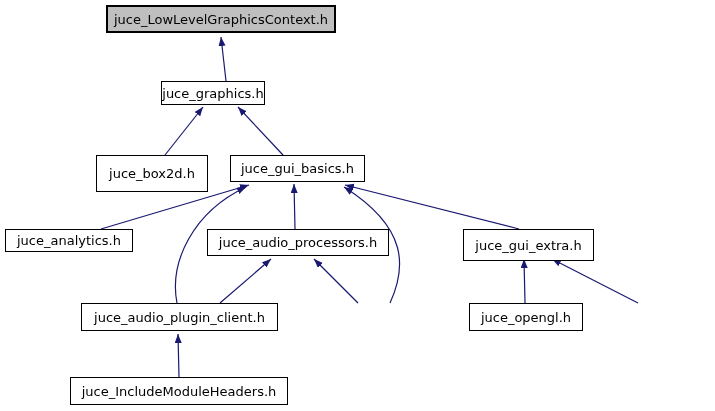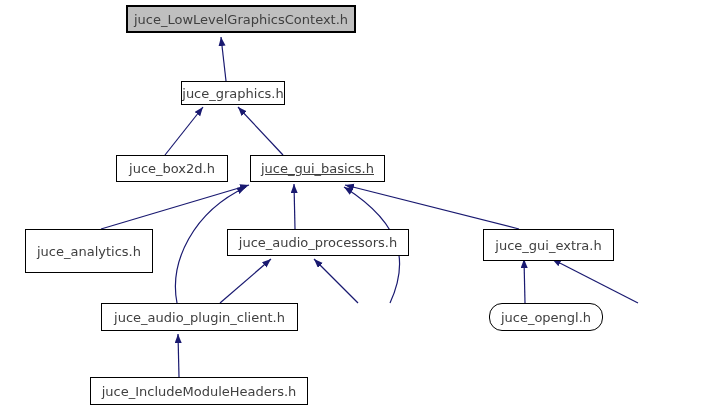--- a/index.html
+++ b/index.html
@@ -21,29 +21,28 @@
     top: 0;
     width: 715px;
     height: 411px;
     z-index: 1;
   }
   .node {
     position: absolute;
     box-sizing: border-box;
     border: 1px solid #000000;
     background: #ffffff;
-    color: #404040;
+    color: #000000;
     font-size: 13px;
     white-space: nowrap;
     display: flex;
     align-items: center;
     justify-content: center;
     z-index: 2;
     cursor: pointer;
-    margin-left: 20px;
   }
   .node.root {
     background: #bfbfbf;
     border-width: 2px;
     cursor: default;
   }
   .edge {
     fill: none;
     stroke-width: 1.2px;
   }
@@ -74,37 +73,37 @@
         <path class="edge" d="M179,377 L178,334" stroke="#191970" marker-end="url(#arrow)"></path>
       </g>
   </svg>
 
 <div class="node root" style="left: 106px; top: 5px; width: 230px; height: 28px;">
       <span>juce_LowLevelGraphicsContext.h</span>
     </div>
     <div class="node" style="left: 161px; top: 81px; width: 104px; height: 24px;">
       <span>juce_graphics.h</span>
     </div>
-    <div class="node" style="left: 96px; top: 155px; width: 112px; height: 27px;">
+    <div class="node" style="left: 96px; top: 155px; width: 112px; height: 37px;">
       <span>juce_box2d.h</span>
     </div>
-    <div class="node" style="left: 230px; top: 155px; width: 135px; height: 27px; text-decoration: underline;">
+    <div class="node" style="left: 230px; top: 155px; width: 135px; height: 27px;">
       <span>juce_gui_basics.h</span>
     </div>
-    <div class="node" style="left: 5px; top: 229px; width: 128px; height: 44px;">
+    <div class="node" style="left: 5px; top: 229px; width: 128px; height: 23px;">
       <span>juce_analytics.h</span>
     </div>
     <div class="node" style="left: 207px; top: 229px; width: 182px; height: 27px;">
       <span>juce_audio_processors.h</span>
     </div>
     <div class="node" style="left: 463px; top: 229px; width: 131px; height: 32px;">
       <span>juce_gui_extra.h</span>
     </div>
     <div class="node" style="left: 81px; top: 303px; width: 197px; height: 28px;">
       <span>juce_audio_plugin_client.h</span>
     </div>
-    <div class="node" style="left: 469px; top: 303px; width: 114px; height: 28px; border-radius: 13px;">
+    <div class="node" style="left: 469px; top: 303px; width: 114px; height: 28px;">
       <span>juce_opengl.h</span>
     </div>
     <div class="node" style="left: 70px; top: 377px; width: 218px; height: 28px;">
       <span>juce_IncludeModuleHeaders.h</span>
     </div>
   </div>
 
 </body></html>

